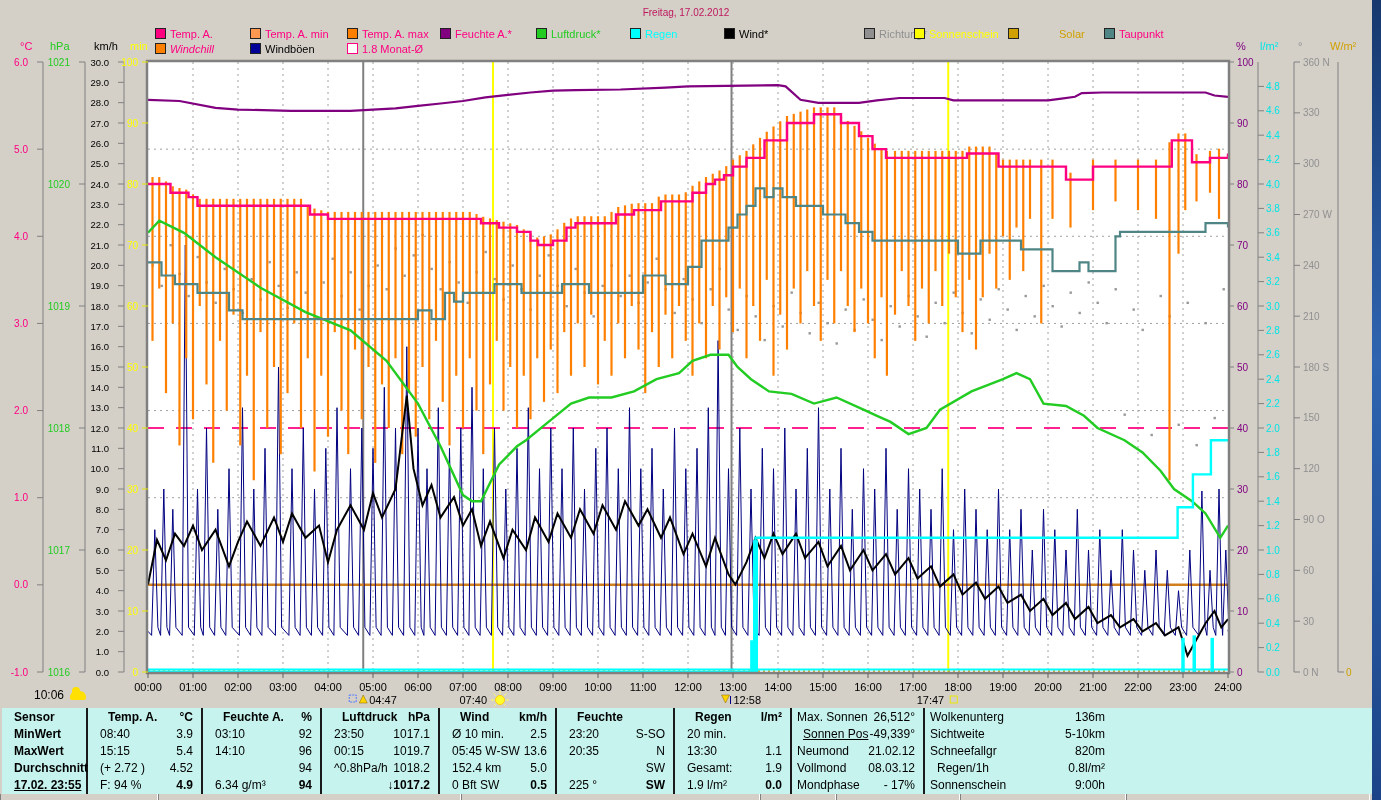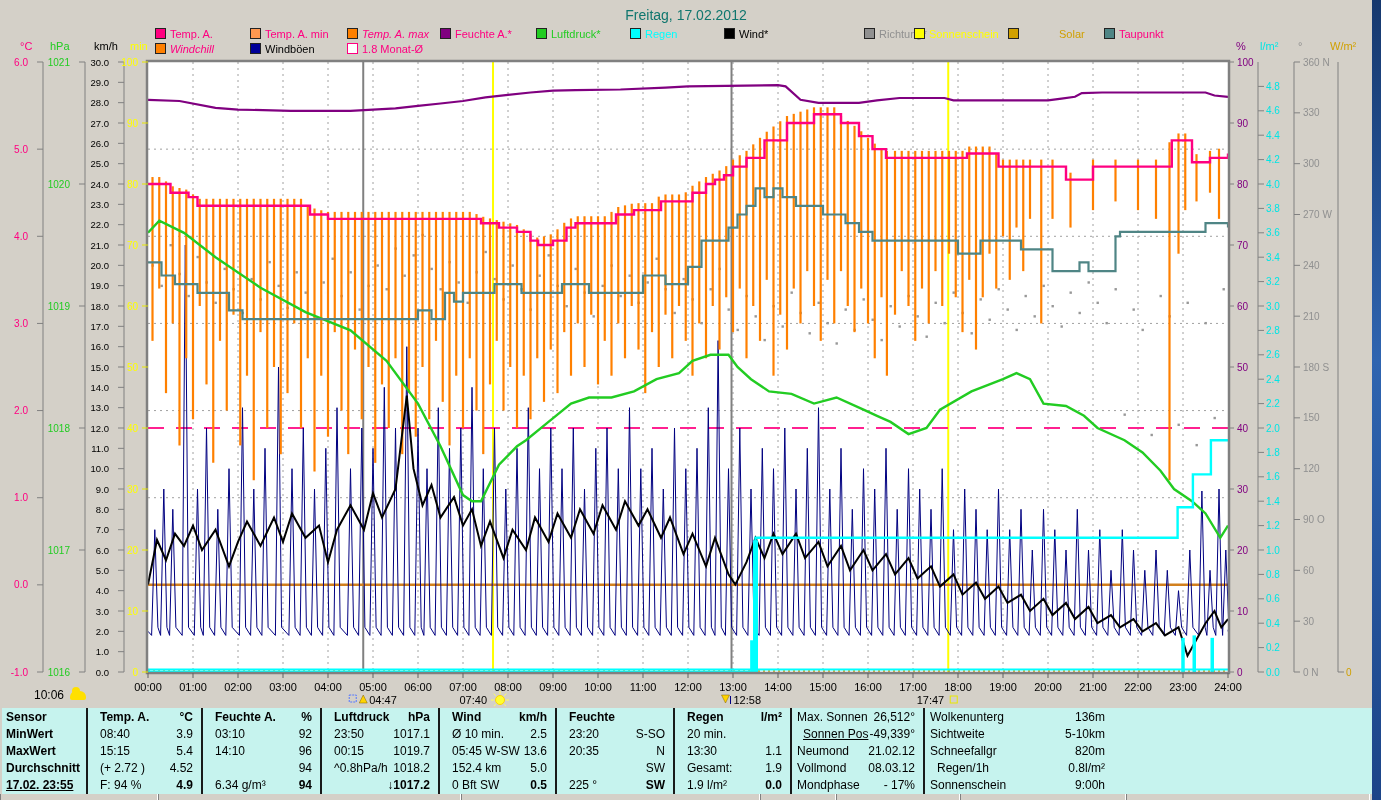--- a/index.html
+++ b/index.html
@@ -1,32 +1,32 @@
 <!DOCTYPE html>
 <html><head>
 <meta charset="utf-8">
 <style>
   html,body{margin:0;padding:0;background:#d4d0c8;width:1381px;height:800px;overflow:hidden;
             font-family:"Liberation Sans",sans-serif;-webkit-font-smoothing:none;}
   #app{position:relative;width:1381px;height:800px;background:#d4d0c8;}
-  #page-title{position:absolute;top:7px;left:0;width:1372px;text-align:center;font-size:14px;color:#0f766e;}
+  #page-title{position:absolute;top:7px;left:0;width:1372px;text-align:center;font-size:10px;color:#be185d;}
   #legend{position:absolute;top:27px;left:0;width:1372px;height:30px;font-size:11px;}
   .lg-item{position:absolute;height:13px;display:flex;align-items:center;white-space:nowrap;}
   .lg-sw{width:9px;height:9px;border:1px solid #222;margin-right:4px;flex:none;}
   #chart{position:absolute;top:0;left:0;}
   #bottom-left-time{position:absolute;top:688px;left:34px;font-size:12px;color:#000;display:flex;align-items:center;}
   #cloud-ic{display:inline-block;margin-left:6px;width:16px;height:9px;background:#ffe000;border-radius:6px 6px 2px 2px;position:relative;}
   #cloud-ic:before{content:"";position:absolute;left:2px;top:-4px;width:8px;height:8px;background:#ffe000;border-radius:50%;}
   #wtable{position:absolute;top:708px;left:2px;width:1370px;height:86px;background:#c6f3ee;display:flex;font-size:12px;color:#000;}
   .tcol{height:100%;box-sizing:border-box;}
   .tcol.brd{border-right:2px solid #1a1a1a;}
   .trow{height:17.2px;display:flex;justify-content:space-between;align-items:center;box-sizing:border-box;white-space:nowrap;overflow:visible;}
   .trow .tl{padding-left:12px;}
   .trow .tv{padding-right:8px;text-align:right;}
-  .b{font-weight:bold;}
+  .b{font-weight:bold;margin-left:8px;}
   #statusbar{position:absolute;top:794px;left:0;width:1372px;height:6px;background:#d4d0c8;display:flex;}
   .sseg{height:100%;box-sizing:border-box;border-left:1px solid #808080;border-right:1px solid #fff;}
   #desktop-strip{position:absolute;top:0;left:1372px;width:9px;height:800px;
      background:linear-gradient(180deg,#16386e 0%,#2e64b0 45%,#1c4488 100%);}
 </style>
 </head>
 <body>
 
 <div id="app">
   <div id="page-title">Freitag, 17.02.2012</div>
@@ -34,21 +34,21 @@
       <div class="lg-item" style="left: 155px; top: 0px;">
         <span class="lg-sw" style="background: rgb(255, 0, 128);"></span>
         <span style="color: rgb(255, 0, 128);">Temp. A.</span>
       </div>
       <div class="lg-item" style="left: 250px; top: 0px;">
         <span class="lg-sw" style="background: rgb(255, 152, 80);"></span>
         <span style="color: rgb(255, 0, 128);">Temp. A. min</span>
       </div>
       <div class="lg-item" style="left: 347px; top: 0px;">
         <span class="lg-sw" style="background: rgb(255, 128, 0);"></span>
-        <span style="color: rgb(255, 0, 128); font-style: italic;">Temp. A. max</span>
+        <span style="color: rgb(255, 0, 128);">Temp. A. max</span>
       </div>
       <div class="lg-item" style="left: 440px; top: 0px;">
         <span class="lg-sw" style="background: rgb(128, 0, 128);"></span>
         <span style="color: rgb(255, 0, 128);">Feuchte A.*</span>
       </div>
       <div class="lg-item" style="left: 536px; top: 0px;">
         <span class="lg-sw" style="background: rgb(34, 204, 34);"></span>
         <span style="color: rgb(34, 204, 34);">Luftdruck*</span>
       </div>
       <div class="lg-item" style="left: 630px; top: 0px;">

